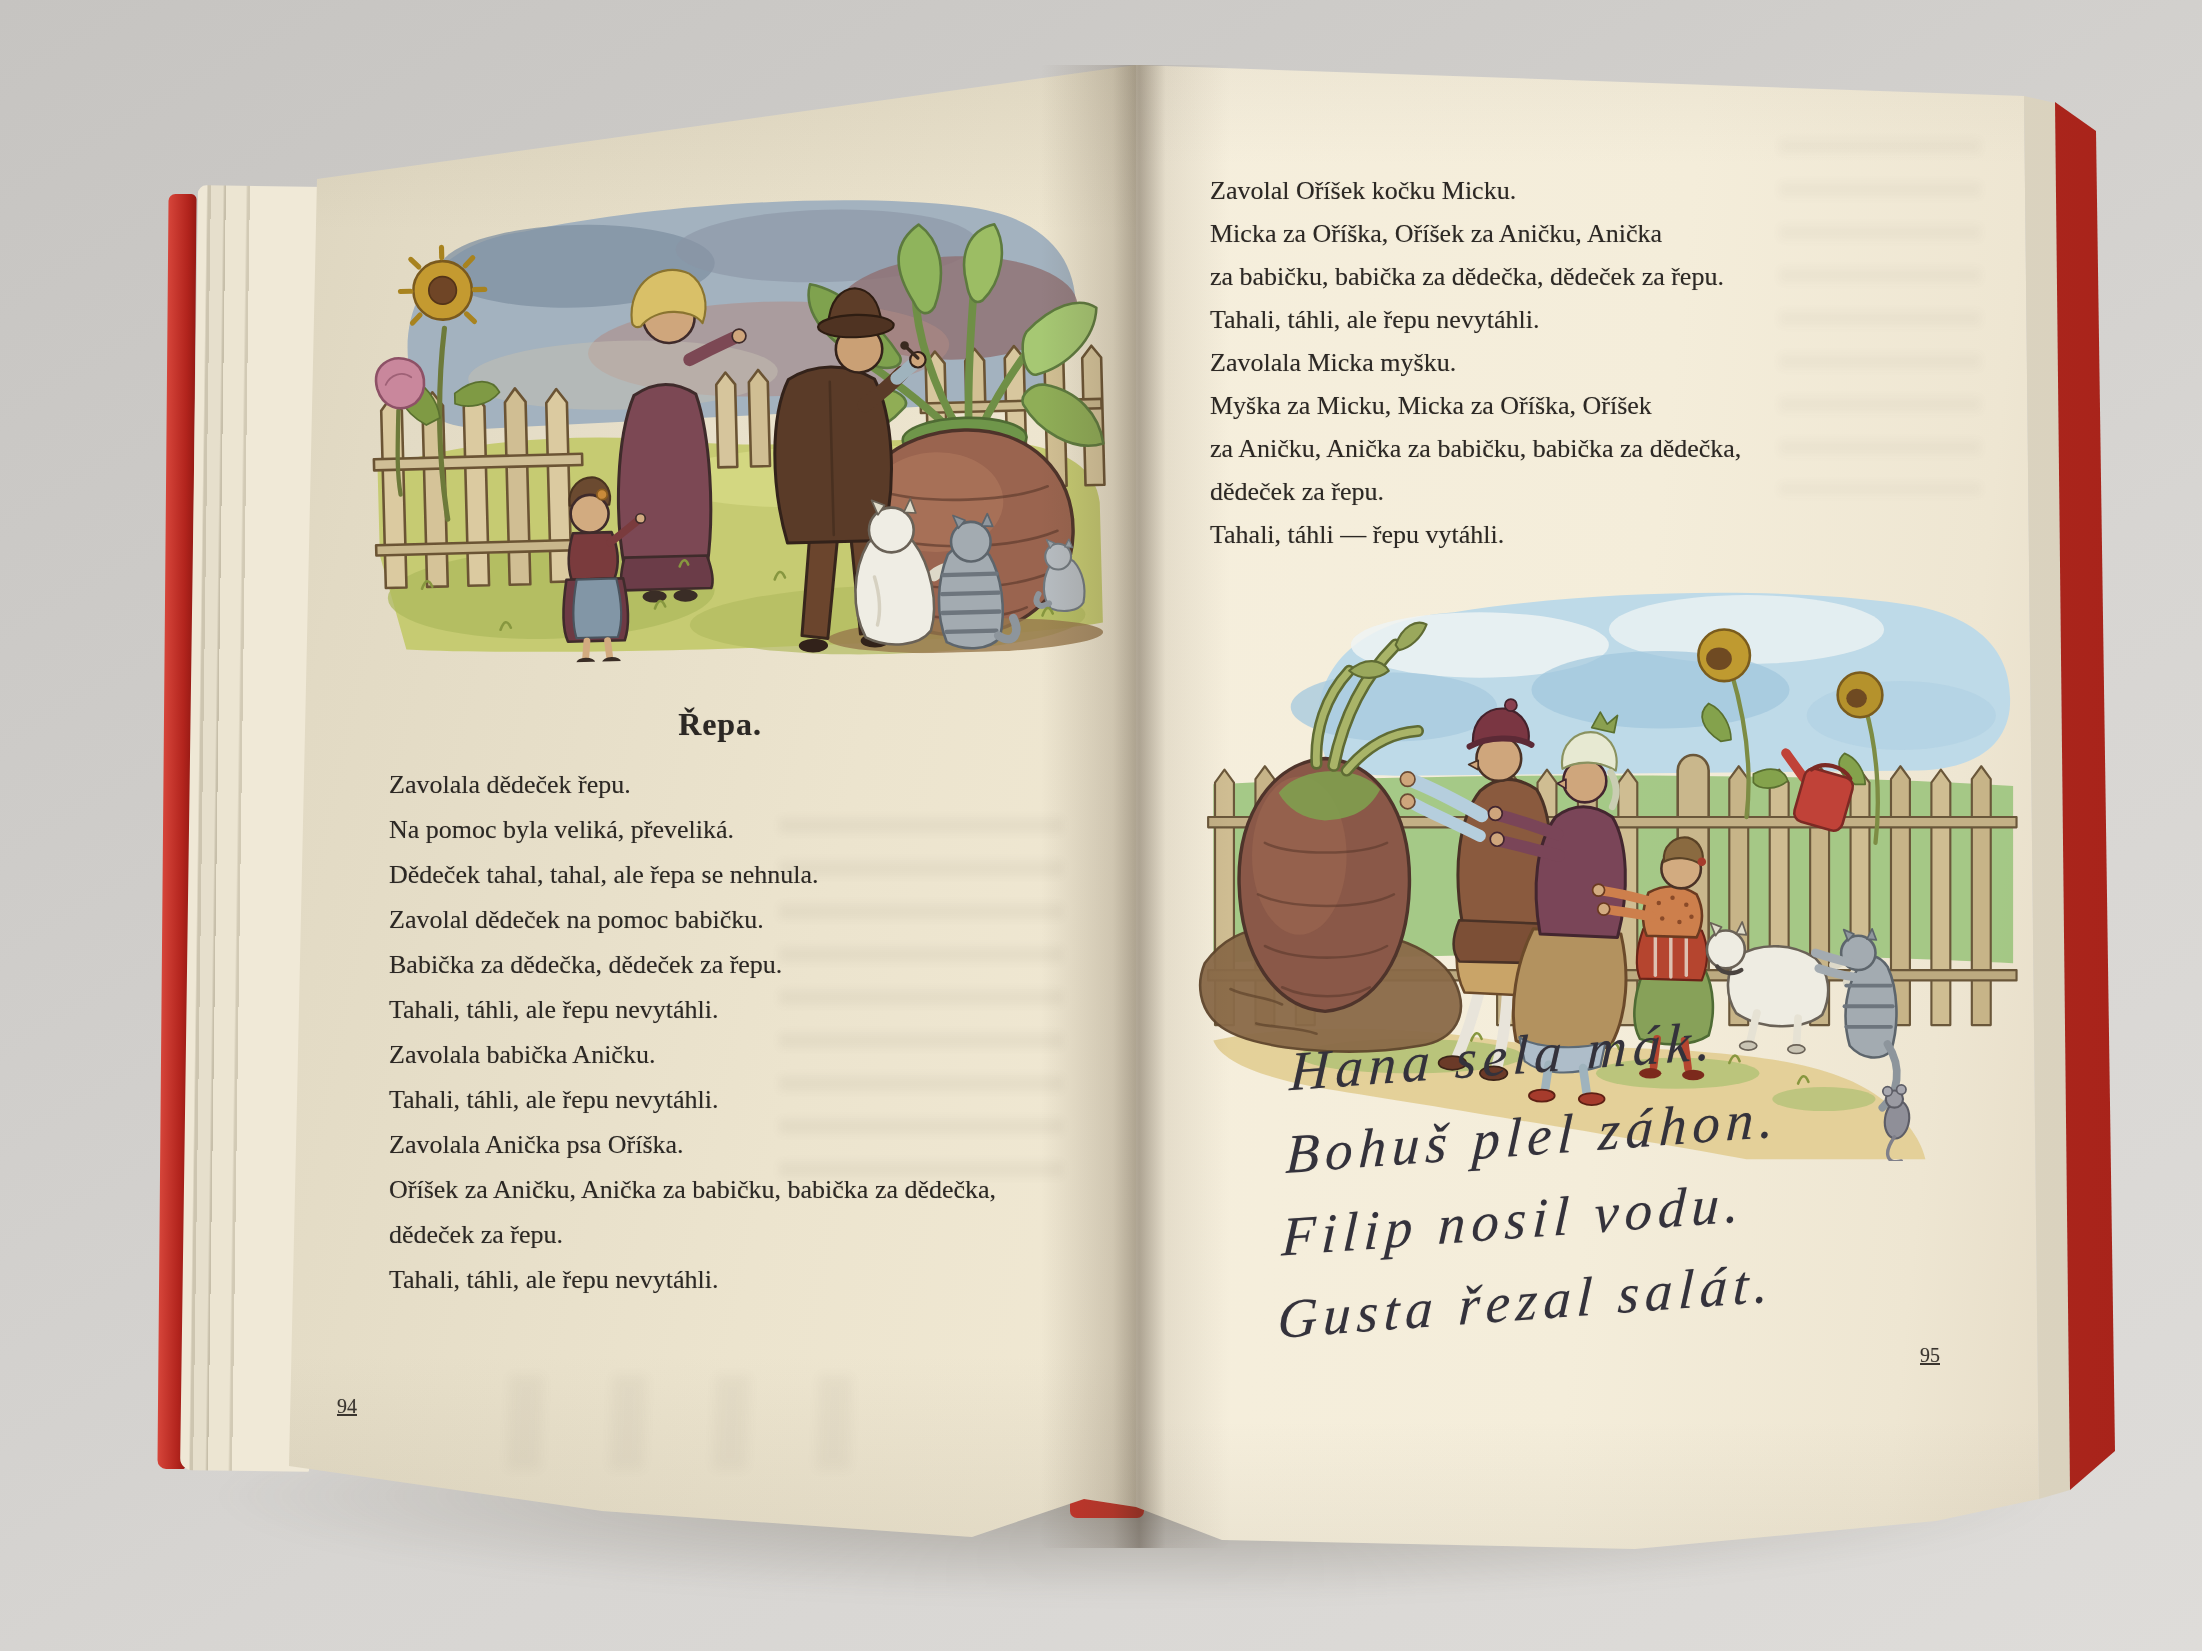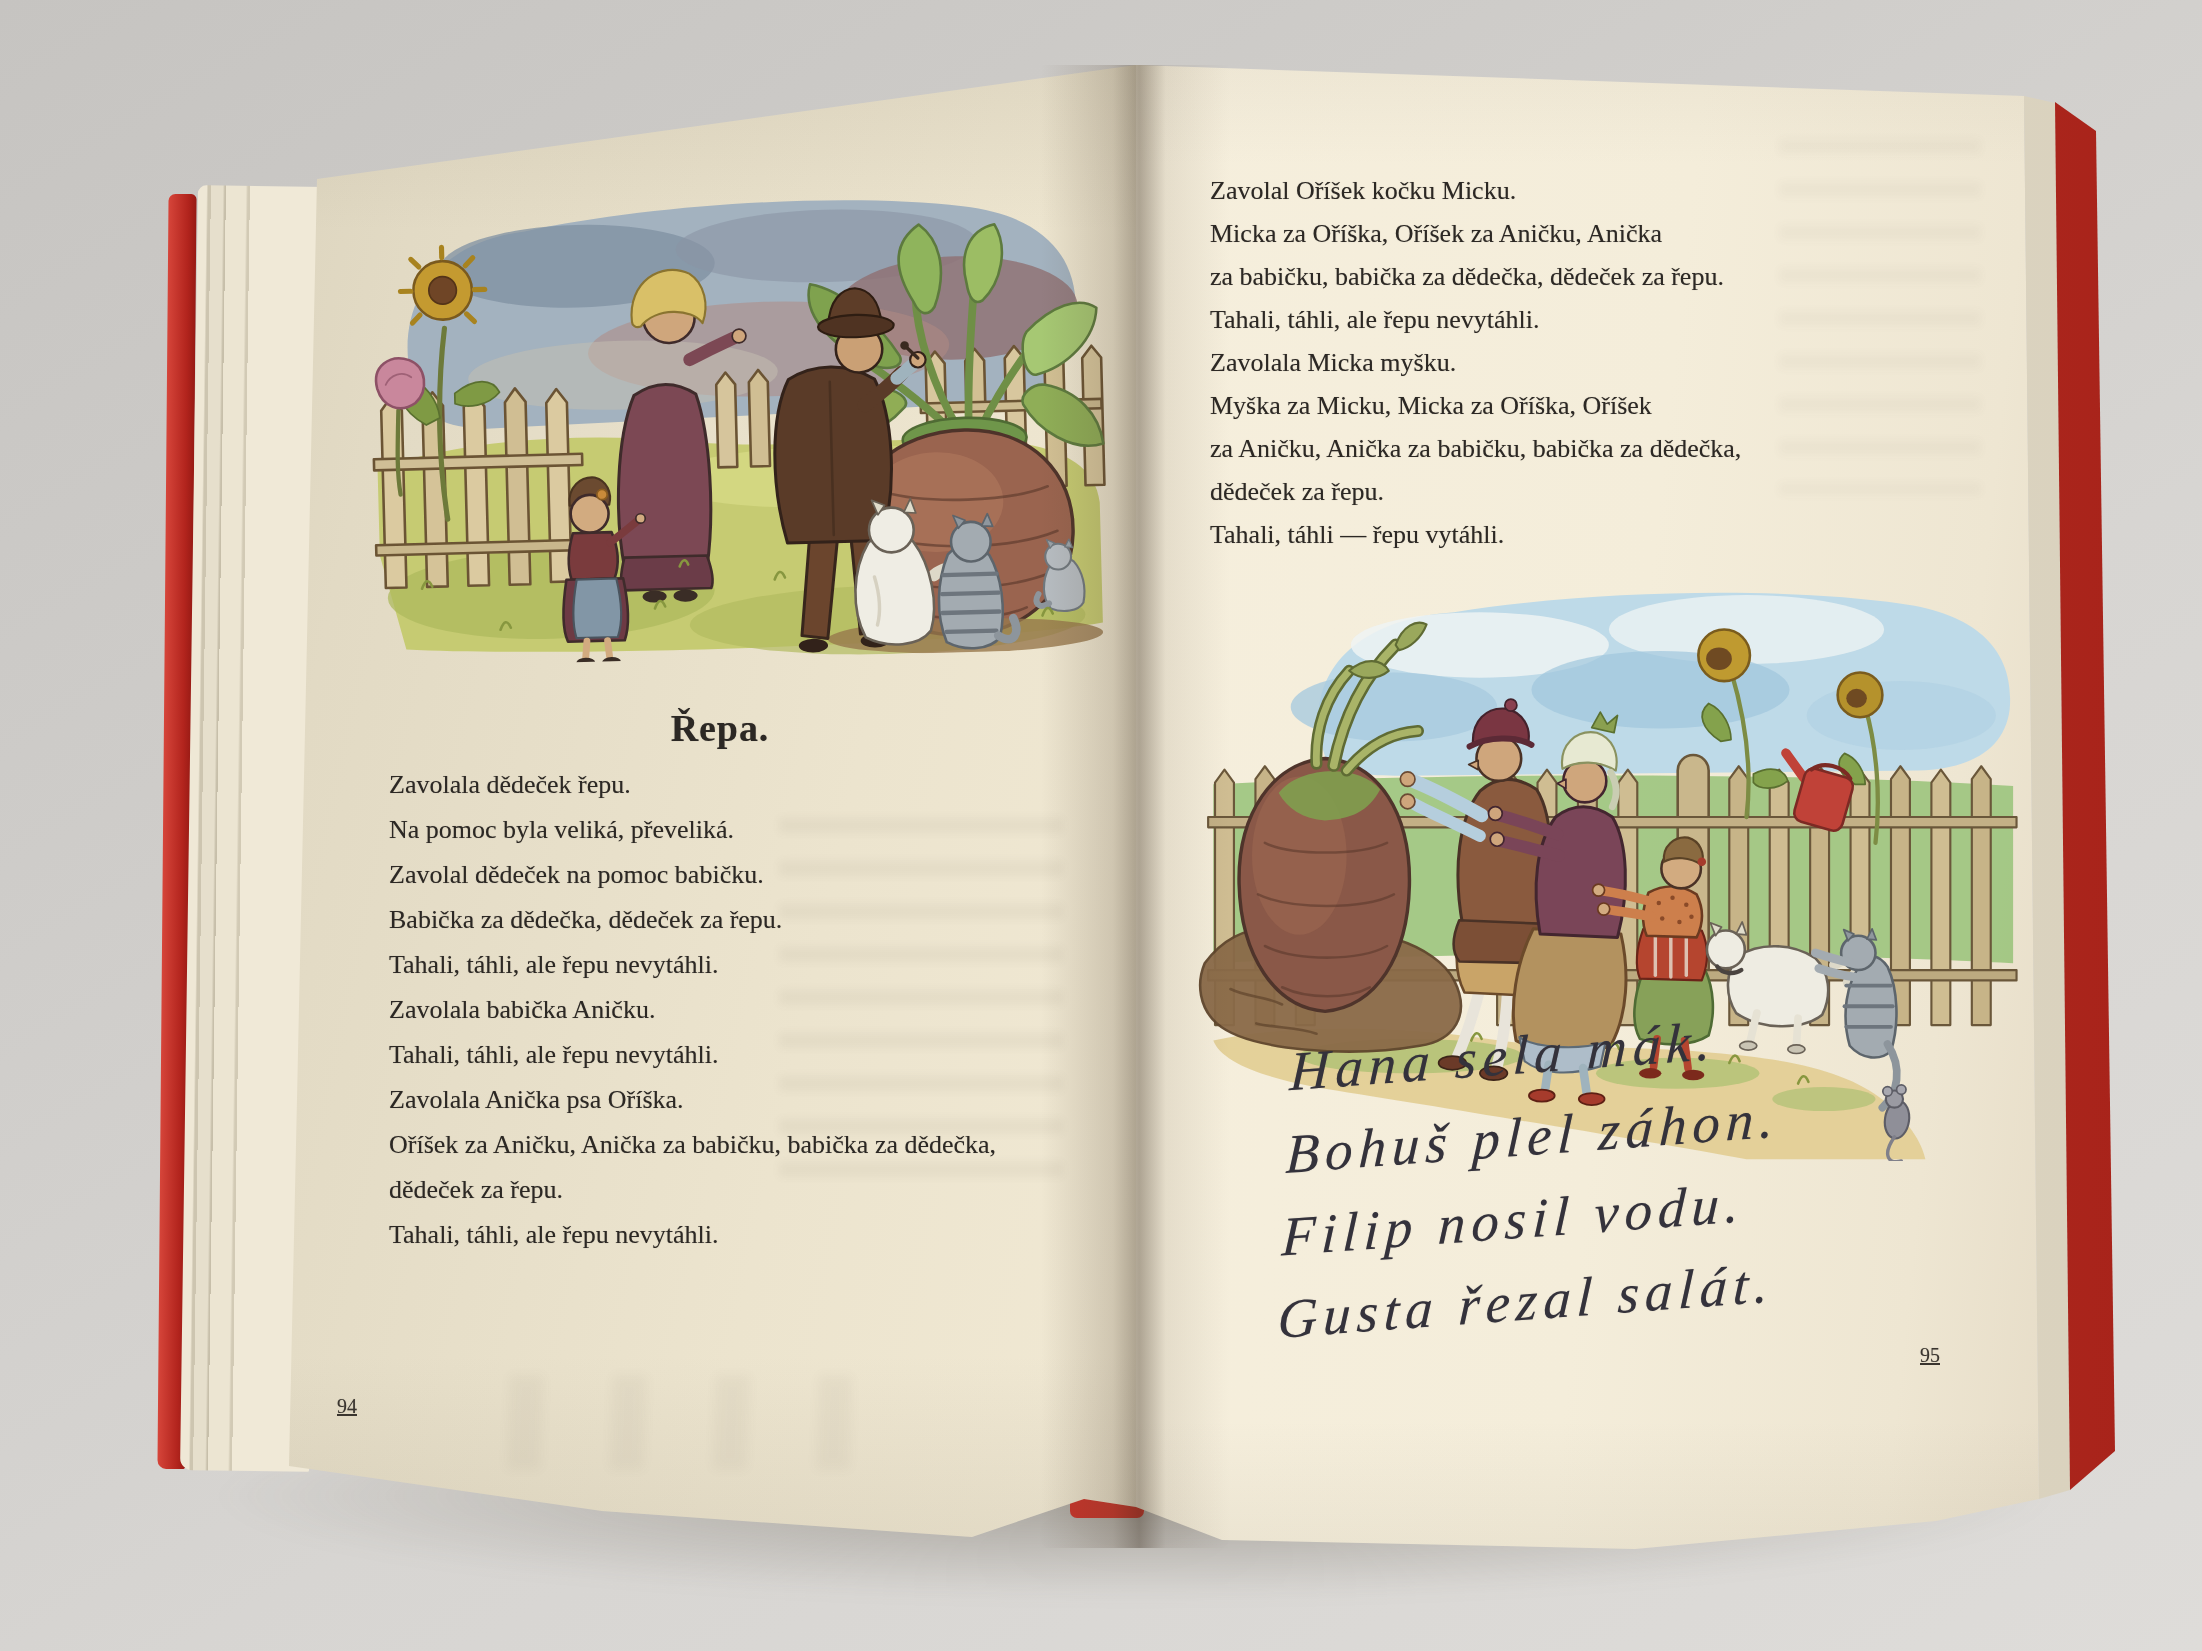--- a/index.html
+++ b/index.html
@@ -30,21 +30,21 @@
   #right-fore-edge{left:0;top:0;width:2203px;height:1652px;
     clip-path:polygon(2024px 96px,2055px 103px,2070px 1490px,2039px 1499px);
     background:linear-gradient(to right,#e9e2d1,#d9d1bd);}
   #right-cover{left:0;top:0;width:2203px;height:1652px;
     clip-path:polygon(2055px 102px,2096px 131px,2115px 1451px,2070px 1490px);
     background:linear-gradient(to right,#d8493f,#c1332a 55%,#a62219);}
   #gutter-shadow{left:1041px;top:65px;width:189px;height:1483px;pointer-events:none;
     background:linear-gradient(to right,rgba(80,64,44,0) 0%,rgba(80,64,44,.20) 38%,rgba(56,42,26,.38) 52%,rgba(80,64,44,.10) 66%,rgba(80,64,44,0) 100%);}
   
   .print{color:#2c2824;text-shadow:0 0 0.9px rgba(44,40,36,.35);white-space:nowrap;}
-  #left-title{left:389px;top:706px;width:662px;text-align:center;font-size:38px;font-weight:bold;letter-spacing:0.9px;}
+  #left-title{left:389px;top:706px;width:662px;text-align:center;font-size:32px;font-weight:bold;letter-spacing:0.9px;}
   #left-lines{left:389px;top:762px;font-size:26px;line-height:45px;}
   #right-lines{left:1210px;top:169px;font-size:26px;line-height:43px;}
   .pageno{font-size:20px;color:#3a352f;text-decoration:underline;}
   #pageno-94{left:337px;top:1373px;margin-top:22px;}
   #pageno-95{left:1920px;top:1344px;}
   #handwriting{left:1292px;top:1031px;font-size:55px;line-height:82px;color:#34323b;
     font-style:italic;letter-spacing:6px;transform:rotate(-4.2deg) skewX(-7deg);transform-origin:left top;white-space:nowrap;
     text-shadow:0 0 0.9px rgba(52,50,59,.4);}
   
   .ghost{filter:blur(4.3px);pointer-events:none;
@@ -434,20 +434,21 @@
           <path d="M700,610 c4,-10 8,-12 12,-2"></path>
       </g>
     </g>
   </svg>
 
   <div class="abs print" id="left-title">Řepa.</div>
 
   <div class="abs print" id="left-lines">
     <div>Zavolala dědeček řepu.</div>
     <div>Na pomoc byla veliká, převeliká.</div>
+    <div>Dědeček tahal, tahal, ale řepa se nehnula.</div>
     <div>Zavolal dědeček na pomoc babičku.</div>
     <div>Babička za dědečka, dědeček za řepu.</div>
     <div>Tahali, táhli, ale řepu nevytáhli.</div>
     <div>Zavolala babička Aničku.</div>
     <div>Tahali, táhli, ale řepu nevytáhli.</div>
     <div>Zavolala Anička psa Oříška.</div>
     <div>Oříšek za Aničku, Anička za babičku, babička za dědečka,</div>
     <div>dědeček za řepu.</div>
     <div>Tahali, táhli, ale řepu nevytáhli.</div>
   </div>

